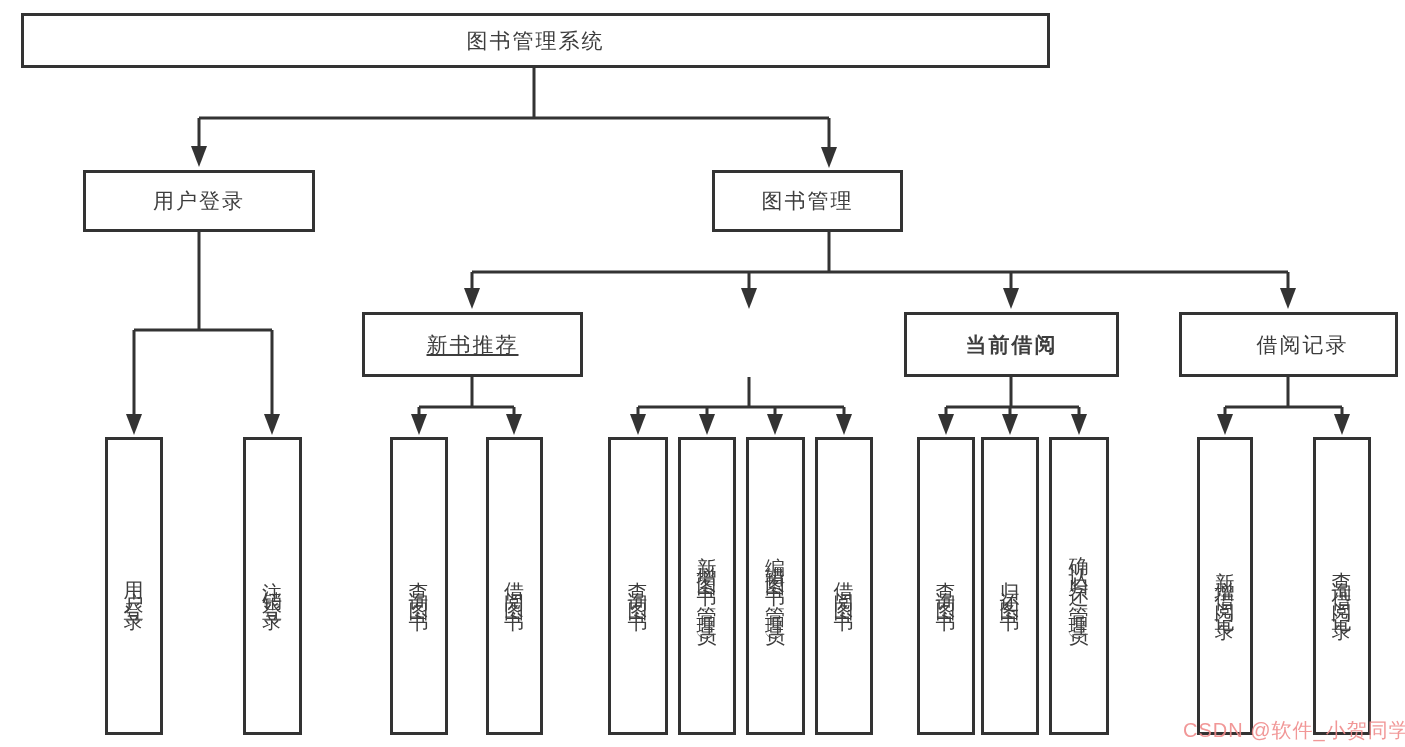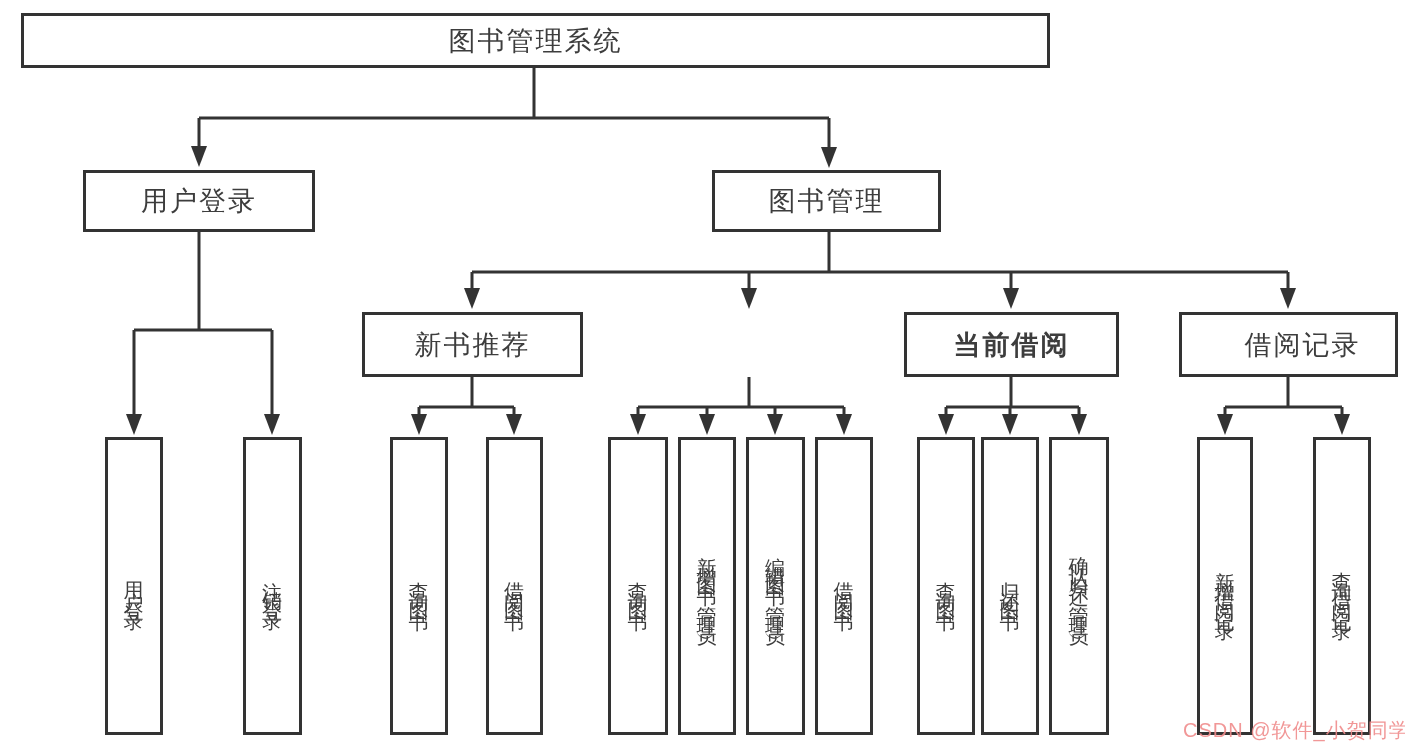--- a/index.html
+++ b/index.html
@@ -6,21 +6,21 @@
   .stage{
     position:relative;width:1405px;height:747px;background:#ffffff;overflow:hidden;
     font-family:"Liberation Sans","DejaVu Sans",sans-serif;
   }
   .wires{position:absolute;left:0;top:0;z-index:1;}
   .box{
     position:absolute;box-sizing:border-box;background:#ffffff;
     border:3px solid #333333;color:#3d3d3d;z-index:2;
     display:flex;align-items:center;justify-content:center;
   }
-  .box.h{font-size:27px;letter-spacing:2px;white-space:nowrap;}
+  .box.h{font-size:21px;letter-spacing:2px;white-space:nowrap;}
   .vtext{
     writing-mode:vertical-rl;text-orientation:mixed;
     font-size:20px;letter-spacing:10px;line-height:1.2;white-space:nowrap;
   }
   .watermark{
     position:absolute;left:1183px;top:717px;z-index:3;
     font-size:20px;letter-spacing:1px;color:rgba(239,140,140,0.9);white-space:nowrap;
   }
 </style>
 </head>
@@ -82,23 +82,23 @@
       <polygon points="1002,414 1018,414 1010,435"></polygon>
       <polygon points="1071,414 1087,414 1079,435"></polygon>
       <polygon points="1217,414 1233,414 1225,435"></polygon>
       <polygon points="1334,414 1350,414 1342,435"></polygon>
     </g>
   </svg>
 
   <div class="box h" style="left:21px;top:13px;width:1029px;height:55px;">图书管理系统</div>
 
   <div class="box h" style="left:83px;top:170px;width:232px;height:62px;">用户登录</div>
-  <div class="box h" style="left:712px;top:170px;width:229px;height:62px;">图书管理</div>
+  <div class="box h" style="left:712px;top:170px;width:191px;height:62px;">图书管理</div>
 
-  <div class="box h" style="left:362px;top:312px;width:221px;height:65px;">新书推荐</div>
+  <div class="box h" style="left:362px;top:312px;width:221px;height:65px;text-decoration:underline;">新书推荐</div>
   <div class="box h" style="left:904px;top:312px;width:215px;height:65px;font-weight:bold;">当前借阅</div>
   <div class="box h" style="left:1179px;top:312px;width:219px;height:65px;padding-left:28px;">借阅记录</div>
 
   <div class="box v" style="left:105px;top:437px;width:58px;height:298px;">
     <span class="vtext">用户登录</span>
   </div>
   <div class="box v" style="left:243px;top:437px;width:59px;height:298px;">
     <span class="vtext">注销登录</span>
   </div>
 

